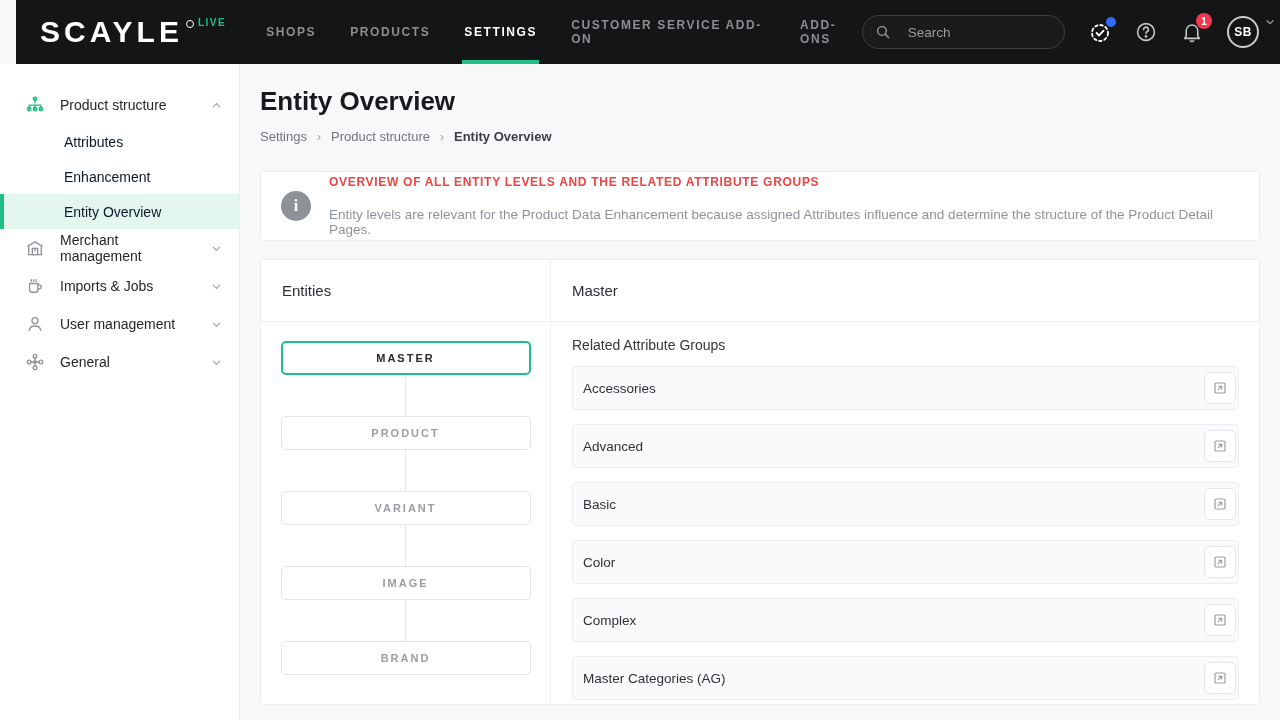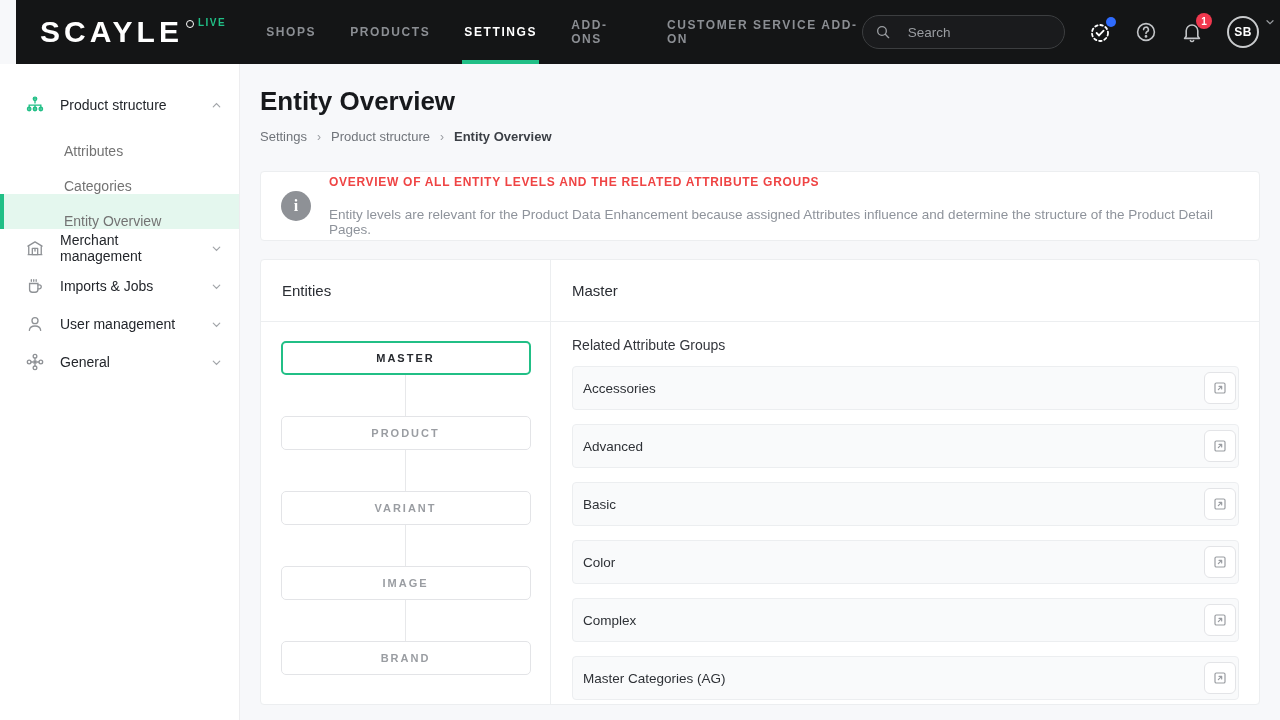--- a/index.html
+++ b/index.html
@@ -39,22 +39,22 @@
   .avatar { width:32px; height:32px; border-radius:50%; border:2px solid #c9cbcd; color:#fff;
             font-size:12px; font-weight:bold; display:flex; align-items:center; justify-content:center;
             letter-spacing:0.5px; }
 
   
   .sidebar { position:absolute; top:64px; left:0; bottom:0; width:240px; background:#fff;
              border-right:1px solid #ededef; padding-top:22px; }
   .side-group-header { display:flex; align-items:center; height:38px; padding:0 16px 0 24px;
              gap:14px; font-size:14px; color:#23262b; cursor:pointer; }
   .side-group-header .lbl { flex:1; }
-  .side-child { display:flex; align-items:flex-end; height:35px; padding-left:64px; font-size:14px;
-             color:#737373; cursor:pointer; }
+  .side-child { display:flex; align-items:center; height:35px; padding-left:64px; font-size:14px;
+             color:#0f172a; cursor:pointer; }
   .side-child.active { background:#e4f7ee; border-left:4px solid #21bf86; padding-left:60px; }
   .side-icon { width:22px; display:flex; justify-content:center; }
 
   
   .main { position:absolute; top:64px; left:240px; right:0; bottom:0; background:#f7f8fa;
           padding:20px 20px 0 20px; overflow:hidden; }
   .page-title { font-size:26px; font-weight:bold; color:#17191c; margin:2px 0 12px 0; }
   .breadcrumb { display:flex; align-items:center; gap:10px; font-size:13px; color:#70747a;
                 margin-bottom:27px; }
   .crumb { cursor:pointer; }
@@ -101,22 +101,22 @@
     <span class="logo-text">SCAYLE</span>
     <span class="logo-sup">
       <span class="logo-dot"></span>
       <span class="logo-live">LIVE</span>
     </span>
   </div>
   <nav class="topnav">
     <div class="topnav-item">SHOPS</div>
     <div class="topnav-item">PRODUCTS</div>
     <div class="topnav-item active">SETTINGS</div>
+    <div class="topnav-item">CUSTOMER SERVICE ADD-ON</div>
     <div class="topnav-item">ADD-ONS</div>
-    <div class="topnav-item">CUSTOMER SERVICE ADD-ON</div>
   </nav>
   <div class="topbar-spacer"></div>
 
   <div class="searchbox">
     <svg width="16" height="16" viewBox="0 0 24 24" fill="none" stroke="#9a9da1" stroke-width="2" stroke-linecap="round">
       <circle cx="10.5" cy="10.5" r="6.5"></circle>
         <line x1="15.5" y1="15.5" x2="20.5" y2="20.5"></line>
     </svg>
     <input type="text" placeholder="Search" style="">
   </div>
@@ -171,21 +171,21 @@
     <span class="lbl">Product structure</span>
     <svg width="13" height="13" viewBox="0 0 24 24" fill="none" stroke="#a2a5a9" stroke-width="2.2" stroke-linecap="round">
       <path d="M6 14.5l6-6 6 6"></path>
     </svg>
   </div>
 
   <div class="side-child">
     <span>Attributes</span>
   </div>
   <div class="side-child">
-    <span>Categories</span>
+    <span>Enhancement</span>
   </div>
   <div class="side-child active">
     <span>Entity Overview</span>
   </div>
 
   <div class="side-group-header">
     <span class="side-icon">
       <svg width="20" height="20" viewBox="0 0 24 24" fill="none" stroke="#8f9296" stroke-width="1.6" stroke-linecap="round" stroke-linejoin="round">
         <path d="M4.5 20v-9.5M19.5 20v-9.5M3.5 9.8L12 4.6l8.5 5.2M3.8 20h16.4"></path>
         <rect x="8.8" y="12.4" width="6.4" height="7.6"></rect>

